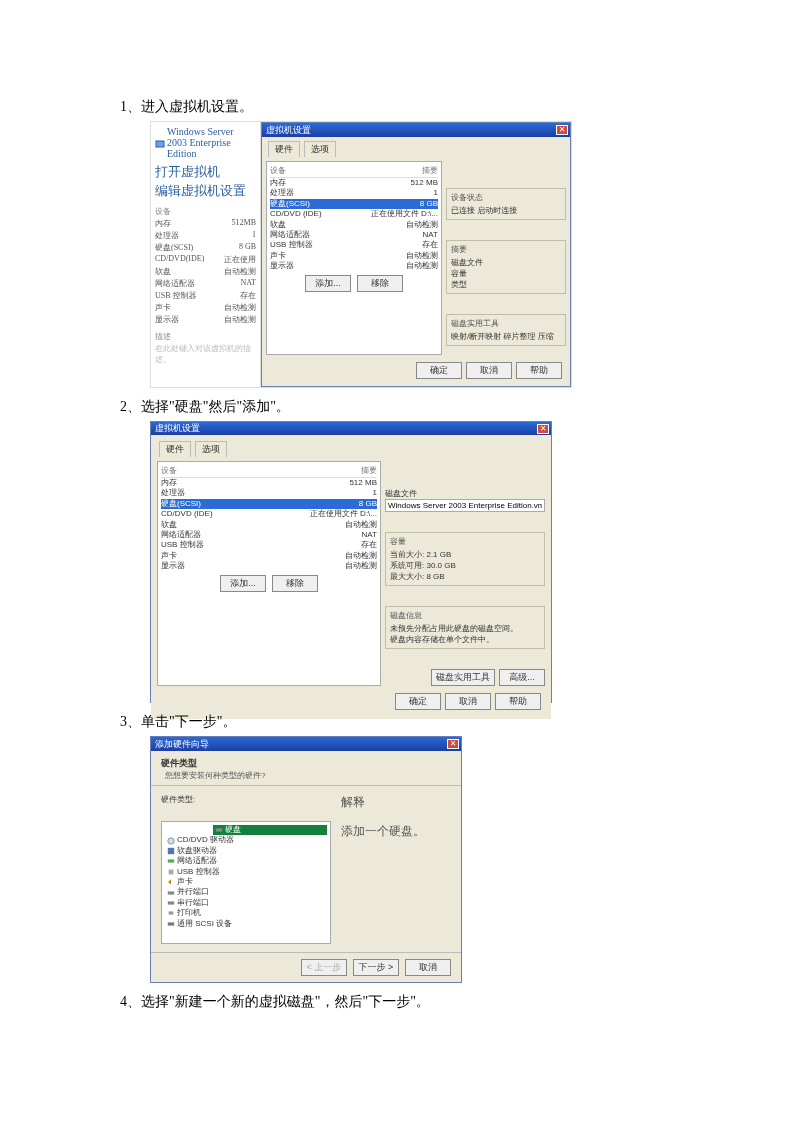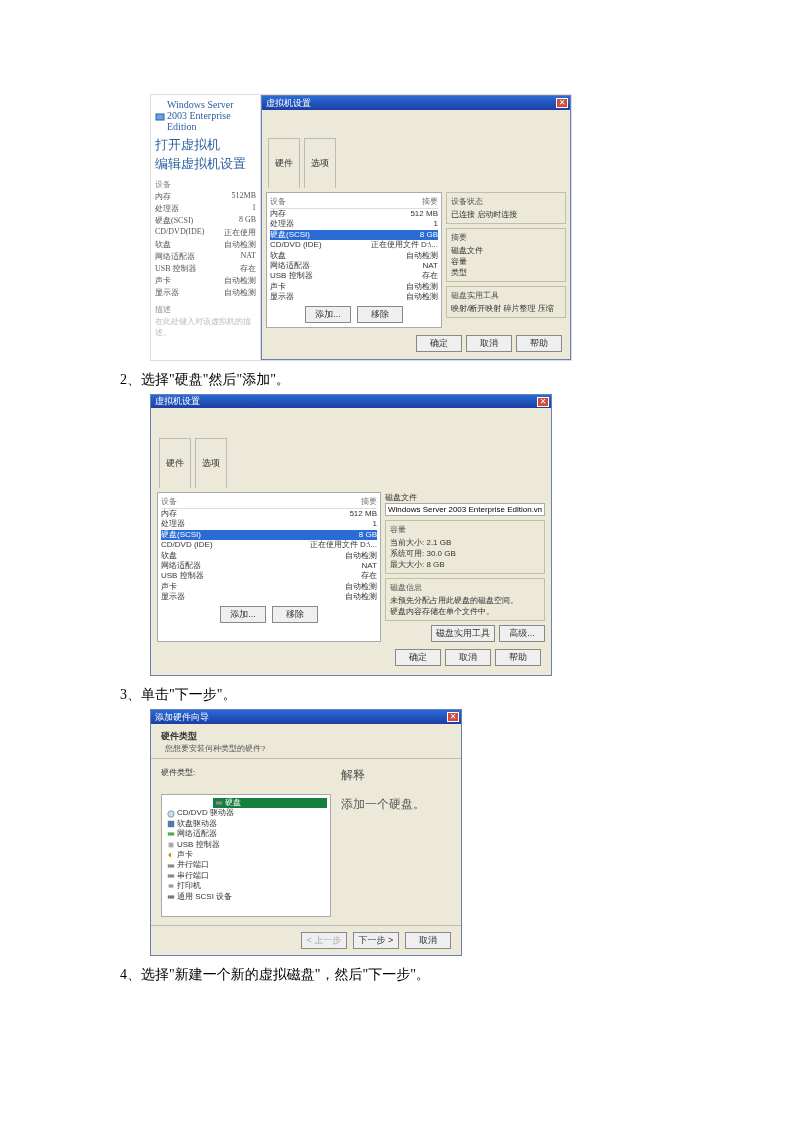--- a/index.html
+++ b/index.html
@@ -119,22 +119,21 @@
   .tabs-row {
     font-size: 9px;
     display: flex;
     gap: 4px;
     padding: 0 2px;
   }
   .tab-lbl {
     border: 1px solid #bbb;
     border-bottom: none;
     background: #ece9d8;
-    padding: 18px 6px;
-    margin-top: 24px;
+    padding: 1px 6px;
   }
   .two-col {
     flex: 1;
     display: flex;
     gap: 4px;
   }
   .dev-list {
     flex: 1;
     background: #fff;
     border: 1px solid #aaa;
@@ -156,21 +155,22 @@
   }
   .dev-list .row.sel {
     background: #2a6bd6;
     color: #fff;
   }
   .right-pane {
     width: 120px;
     font-size: 8px;
     display: flex;
     flex-direction: column;
-    gap: 4px;
+    gap: 20px;
+    margin-top: 27px;
   }
   .grp {
     border: 1px solid #c0c0a8;
     padding: 3px 4px;
   }
   .grp .grp-title {
     color: #555;
     font-size: 8px;
     margin-bottom: 2px;
   }
@@ -258,20 +258,21 @@
     justify-content: flex-end;
     gap: 6px;
     border-top: 1px solid #bbb;
   }
 </style>
 </head>
 <body>
 
 <div class="page">
 
+  <p class="step-text">1、进入虚拟机设置。</p>
 
   <div class="fig">
     <div class="fig1">
 
       <div class="fig1-left">
         <div class="hdr">
           <span class="icon">
             <svg viewBox="0 0 10 10" width="10" height="10">
                 <rect x="1" y="2" width="8" height="6" fill="#6aa3e8" stroke="#2a5fa0"></rect>
               </svg>

